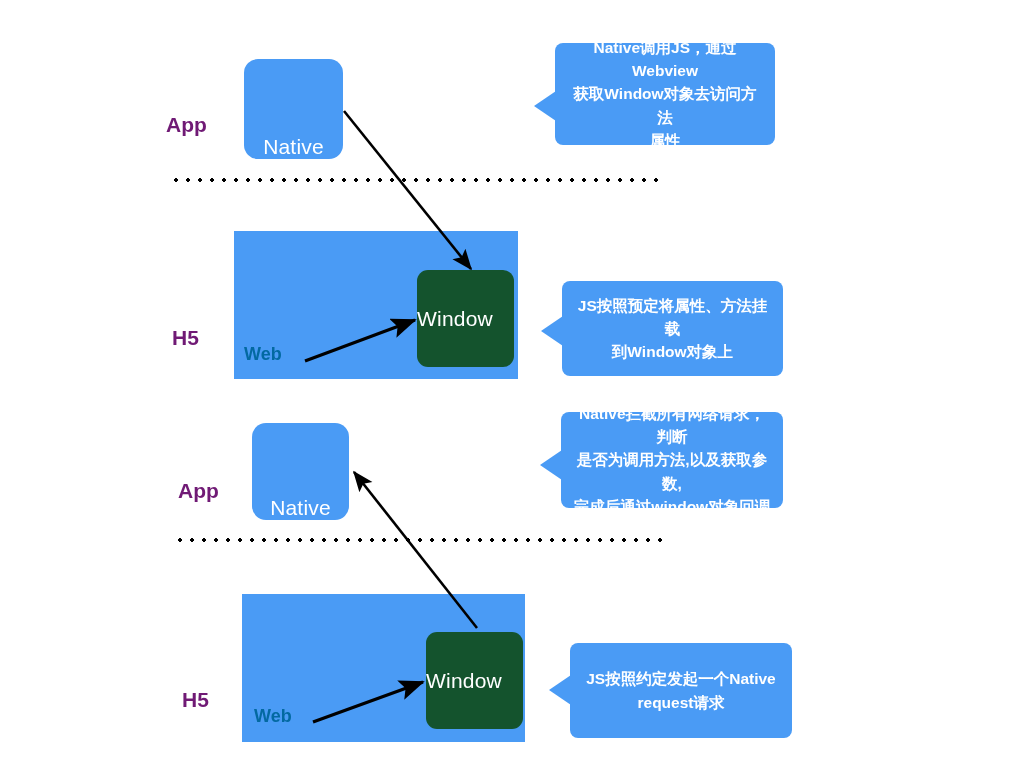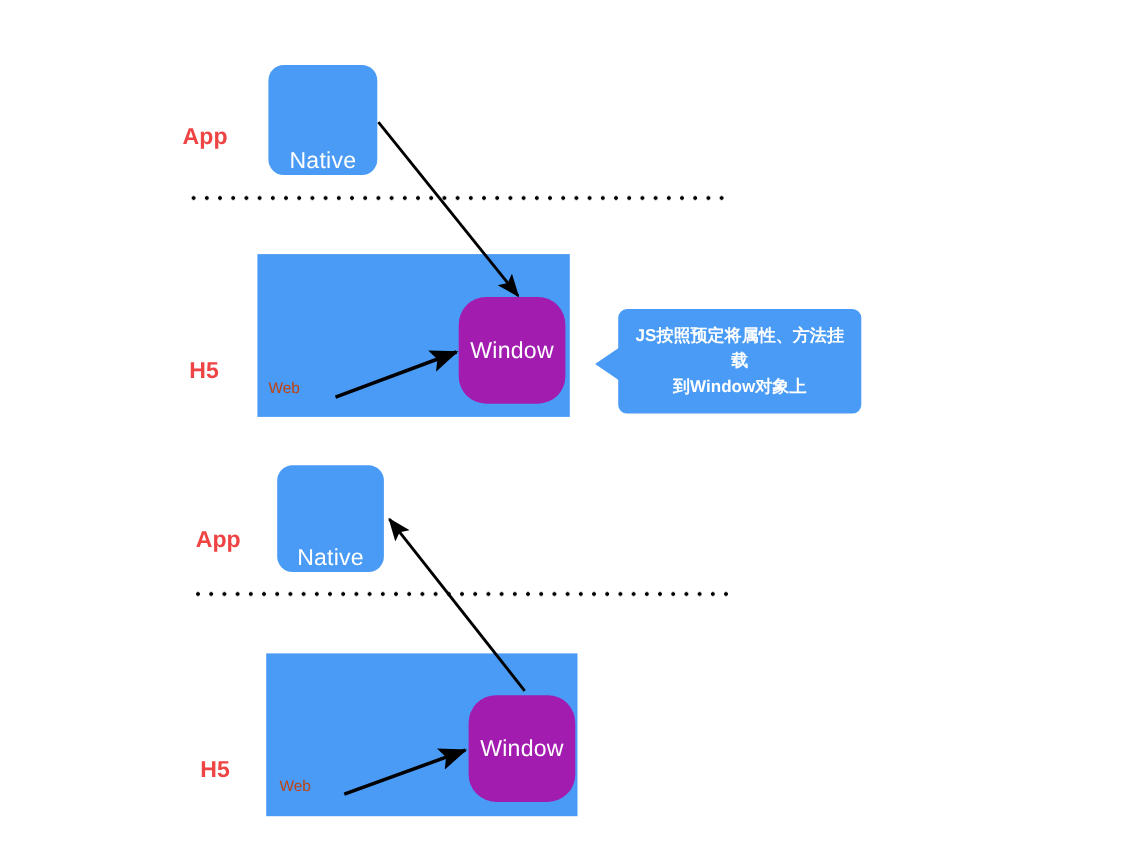--- a/index.html
+++ b/index.html
@@ -14,21 +14,21 @@
     position: relative;
     width: 1024px;
     height: 768px;
     background: #ffffff;
     overflow: hidden;
   }
   .layer-label {
     position: absolute;
     font-weight: bold;
     font-size: 21px;
-    color: #ef4444;
+    color: #701a75;
     letter-spacing: 0px;
     white-space: nowrap;
   }
   .native-box {
     position: absolute;
     background: #4a9bf5;
     border-radius: 14px;
     display: flex;
     align-items: flex-end;
     justify-content: center;
@@ -38,36 +38,35 @@
     font-size: 21px;
     font-weight: normal;
     letter-spacing: 0.2px;
   }
   .h5-rect {
     position: absolute;
     background: #4a9bf5;
   }
   .window-box {
     position: absolute;
-    background: #a21caf;
-    border-radius: 25px;
+    background: #14532d;
+    border-radius: 11px;
     display: flex;
     align-items: center;
-    justify-content: center;
   }
   .window-box span {
     color: #ffffff;
     font-size: 21px;
     letter-spacing: 0.2px;
   }
   .web-label {
     position: absolute;
-    font-weight: normal;
-    font-size: 14px;
-    color: #c2410c;
+    font-weight: bold;
+    font-size: 18px;
+    color: #0369a1;
     white-space: nowrap;
   }
   .divider {
     position: absolute;
     height: 4px;
     background-image: radial-gradient(circle, #000000 1.6px, rgba(0,0,0,0) 1.9px);
     background-size: 12px 4px;
     background-repeat: repeat-x;
     background-position: 0 0;
   }
@@ -158,22 +157,39 @@
 
     <line x1="344" y1="111" x2="471" y2="269" stroke="#000000" stroke-width="2.6" marker-end="url(#ah)"></line>
 
     <line x1="305" y1="361" x2="415" y2="320" stroke="#000000" stroke-width="3.2" marker-end="url(#ah)"></line>
 
     <line x1="477" y1="628" x2="354" y2="472" stroke="#000000" stroke-width="2.6" marker-end="url(#ah)"></line>
 
     <line x1="313" y1="722" x2="423" y2="682" stroke="#000000" stroke-width="3.2" marker-end="url(#ah)"></line>
   </svg>
 
+  <div class="callout" style="left:555px; top:43px; width:220px; height:102px;">
+    <div class="callout-tail" style="left:-21px; top:48px;"></div>
+    <p>Native调用JS，通过Webview
+获取Window对象去访问方法
+属性</p>
+  </div>
 
   <div class="callout" style="left:562px; top:281px; width:221px; height:95px;">
     <div class="callout-tail" style="left:-21px; top:35px;"></div>
     <p>JS按照预定将属性、方法挂载
 到Window对象上</p>
   </div>
 
+  <div class="callout" style="left:561px; top:412px; width:222px; height:96px;">
+    <div class="callout-tail" style="left:-21px; top:38px;"></div>
+    <p>Native拦截所有网络请求，判断
+是否为调用方法,以及获取参数,
+完成后通过window对象回调</p>
+  </div>
 
+  <div class="callout" style="left:570px; top:643px; width:222px; height:95px;">
+    <div class="callout-tail" style="left:-21px; top:32px;"></div>
+    <p>JS按照约定发起一个Native
+request请求</p>
+  </div>
 
 </div>
 
 </body></html>

